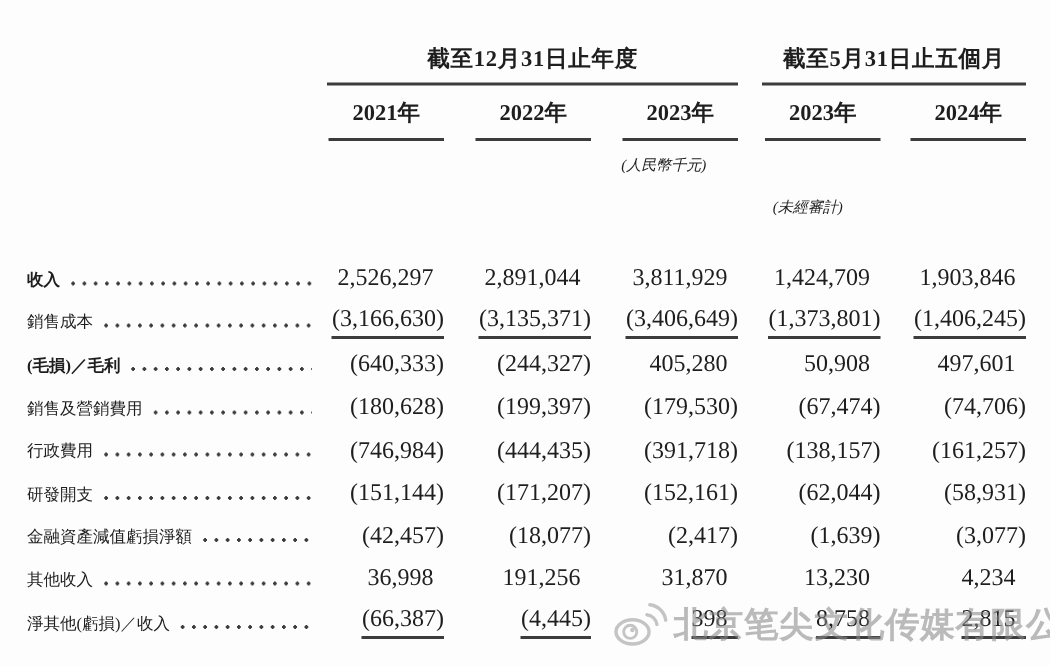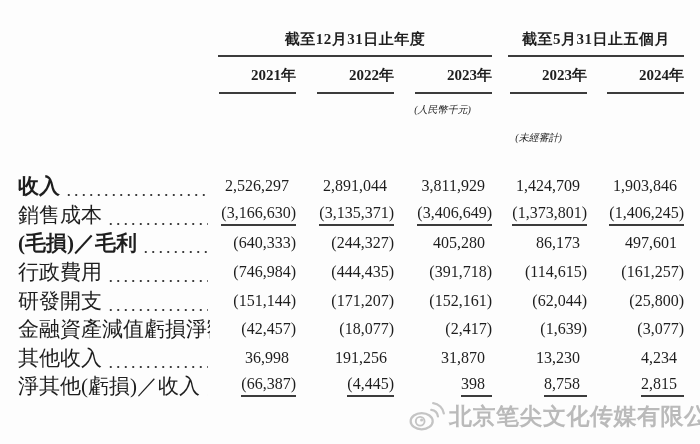--- a/index.html
+++ b/index.html
@@ -18,36 +18,36 @@
   .ghdr-cell{
     font-weight:bold;font-size:15px;text-align:center;
     border-bottom:2px solid #3c3c3c;padding-bottom:6px;
     letter-spacing:0.5px;
   }
   .ghdr-1{grid-column:2 / span 3;margin-left:8px;}
   .ghdr-2{grid-column:5 / span 2;margin-left:16px;}
 
   .year-cell{display:flex;justify-content:flex-end;}
   .ybox{
-    width:77px;text-align:right;font-weight:bold;font-size:15px;
+    width:77px;text-align:center;font-weight:bold;font-size:15px;
     border-bottom:2px solid #3c3c3c;padding:9px 0 7px 0;
   }
   .c2{grid-column:2;} .c3{grid-column:3;} .c4{grid-column:4;}
   .c5{grid-column:5;} .c6{grid-column:6;}
 
   .note{font-style:italic;font-size:10px;text-align:center;}
   .note1-cell{grid-column:4;padding:9px 1px 0 0;}
   .note2-cell{grid-column:5;padding:14px 2px 0 0;}
   .spacer{height:27px;}
 
   
   .drow{height:28.6px;align-items:center;}
   .lbl{
     display:flex;align-items:flex-start;
-    font-size:21px;white-space:nowrap;overflow:hidden;
+    font-size:11px;white-space:nowrap;overflow:hidden;
   }
   .lbl.bold{font-weight:bold;}
   .leader{
     flex:1;height:4px;align-self:flex-end;
     margin:0 2px 3px 5px;
     background-image:radial-gradient(circle,#3d3d3d 1.05px,transparent 1.35px);
     background-size:7.5px 4px;
     background-repeat:repeat-x;
     background-position:left bottom;
   }
@@ -135,47 +135,58 @@
     </div>
 
     <div class="grid drow">
       <div class="lbl bold">
           <span>(毛損)／毛利</span>
           <span class="leader"></span>
         </div>
       <div class="val"><span>(640,333)</span></div>
       <div class="val"><span>(244,327)</span></div>
       <div class="val np"><span>405,280</span></div>
-      <div class="val np"><span>86,173</span></div>
+      <div class="val np"><span>50,908</span></div>
       <div class="val np"><span>497,601</span></div>
     </div>
 
+    <div class="grid drow">
+      <div class="lbl">
+          <span>銷售及營銷費用</span>
+          <span class="leader"></span>
+        </div>
+      <div class="val"><span>(180,628)</span></div>
+      <div class="val"><span>(199,397)</span></div>
+      <div class="val"><span>(179,530)</span></div>
+      <div class="val"><span>(67,474)</span></div>
+      <div class="val"><span>(74,706)</span></div>
+    </div>
 
     <div class="grid drow">
       <div class="lbl">
           <span>行政費用</span>
           <span class="leader"></span>
         </div>
       <div class="val"><span>(746,984)</span></div>
       <div class="val"><span>(444,435)</span></div>
       <div class="val"><span>(391,718)</span></div>
-      <div class="val"><span>(114,615)</span></div>
+      <div class="val"><span>(138,157)</span></div>
       <div class="val"><span>(161,257)</span></div>
     </div>
 
     <div class="grid drow">
       <div class="lbl">
           <span>研發開支</span>
           <span class="leader"></span>
         </div>
       <div class="val"><span>(151,144)</span></div>
       <div class="val"><span>(171,207)</span></div>
       <div class="val"><span>(152,161)</span></div>
       <div class="val"><span>(62,044)</span></div>
-      <div class="val"><span>(25,800)</span></div>
+      <div class="val"><span>(58,931)</span></div>
     </div>
 
     <div class="grid drow">
       <div class="lbl">
           <span>金融資產減值虧損淨額</span>
           <span class="leader"></span>
         </div>
       <div class="val"><span>(42,457)</span></div>
       <div class="val"><span>(18,077)</span></div>
       <div class="val"><span>(2,417)</span></div>

